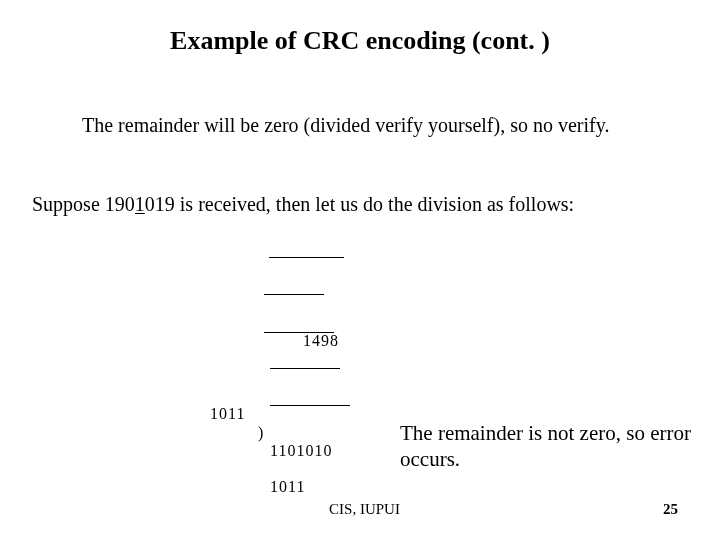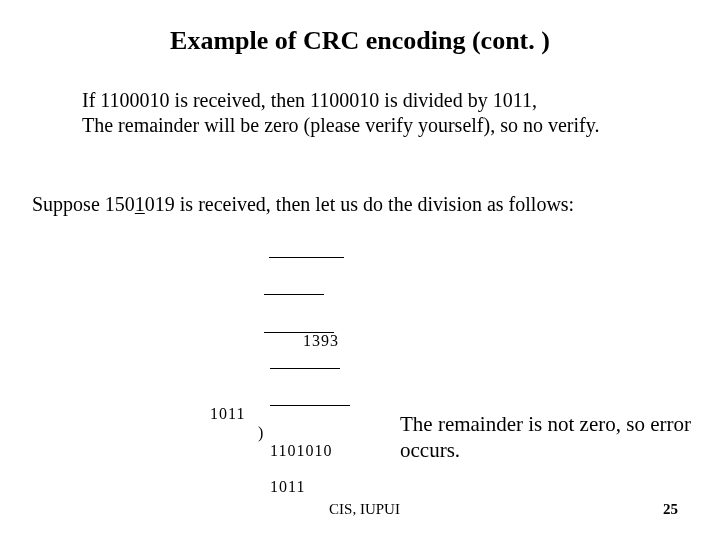--- a/index.html
+++ b/index.html
@@ -72,21 +72,21 @@
     left: 59px;
     width: 75px;
     border-top: 1px solid #000;
   }
   .rule {
     position: absolute;
     border-top: 1px solid #000;
   }
   .remark {
     position: absolute;
-    top: 411px;
+    top: 420px;
     left: 400px;
     width: 300px;
     font-size: 21px;
     line-height: 1.25;
   }
   .footer-center {
     position: absolute;
     bottom: 22px;
     left: 9px;
     right: 0;
@@ -102,33 +102,33 @@
   }
 </style>
 </head>
 <body>
 
 <div class="slide">
 
   <div class="title">Example of CRC encoding (cont. )</div>
 
   <div class="para1">
-    <span>If  1100010 is received, then 1100010 is divided by 1011,</span><br>
-    <span class="italic">The remainder will be zero</span><span> (please verify yourself), </span><span class="italic">so no verify.</span>
+    <br>
+    <span class="italic">The remainder will be zero</span><span> (divided verify yourself), </span><span class="italic">so no verify.</span>
   </div>
 
   <div class="para2">
-    <span>Suppose 150</span><span class="underline">1</span><span>019 is received,  then let us do the division as follows:</span>
+    <span>Suppose 190</span><span class="underline">1</span><span>019 is received,  then let us do the division as follows:</span>
   </div>
 
   <div class="division">
     <div class="vinculum"></div>
 
     <div class="row">
-      <span class="cell" style="left:93px;">1393</span>
+      <span class="cell" style="left:93px;">1498</span>
     </div>
 
     <div class="row">
       <span class="cell" style="left:0px;">1011</span>
       <span class="cell" style="left:48px;">)</span>
       <span class="cell" style="left:60px;">1101010</span>
     </div>
 
     <div class="row">
       <span class="cell" style="left:60px;">1011</span>

